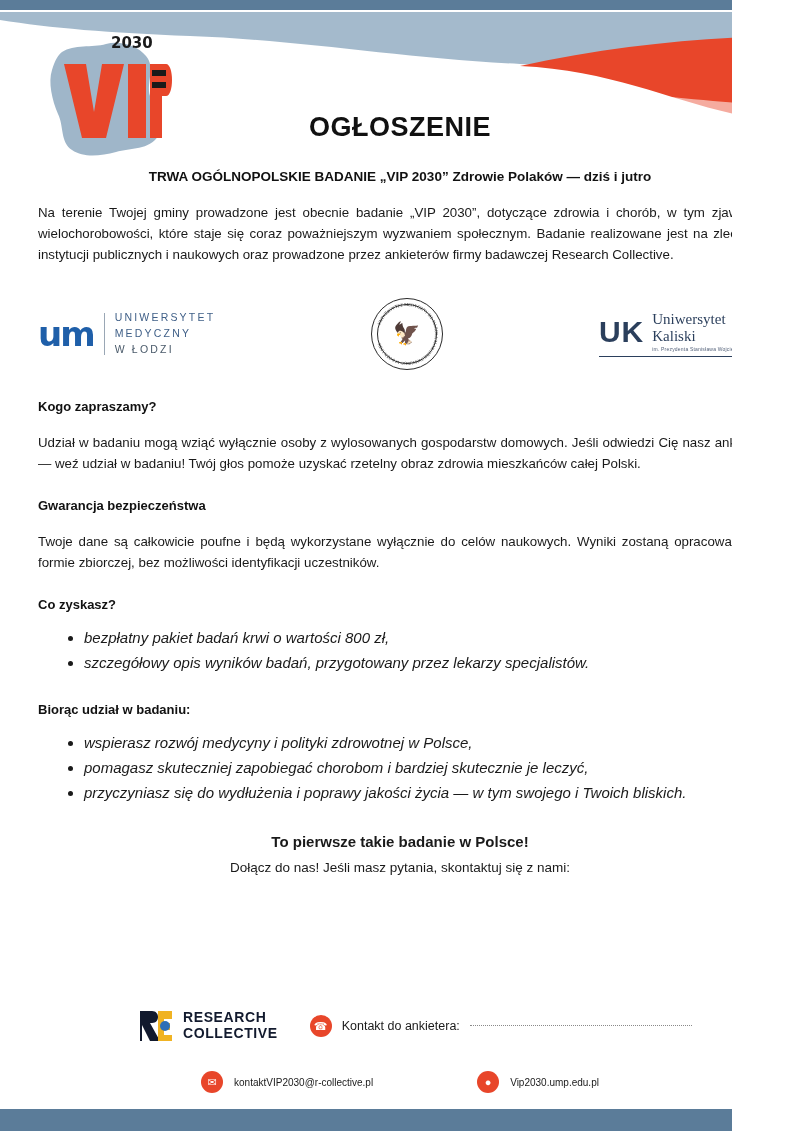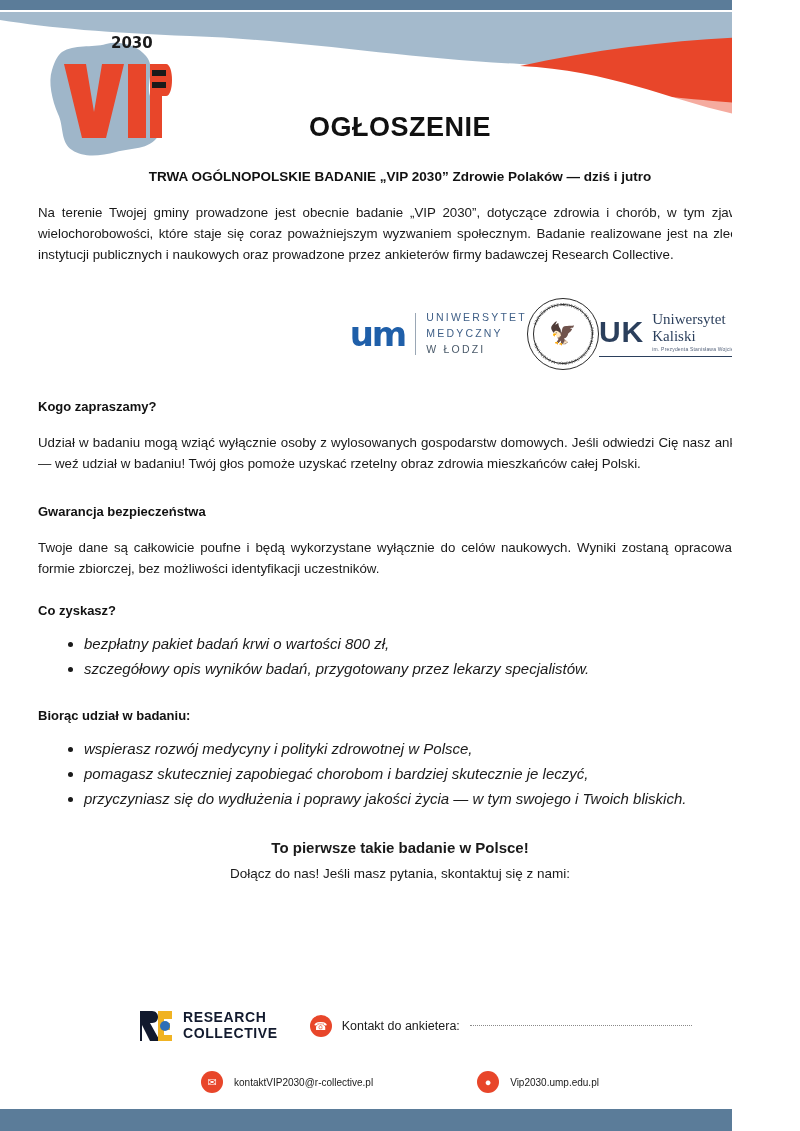--- a/index.html
+++ b/index.html
@@ -108,21 +108,22 @@
     font-style: italic;
   }
   .bullets li { margin-bottom: 1px; }
 
   
   .logos-row {
     margin-top: 26px;
     height: 86px;
     display: flex;
     align-items: center;
-    justify-content: flex-end;
+    justify-content: space-between;
+    gap: 58px;
   }
   .logo-box { display: flex; align-items: center; }
 
   
   .um-logo { display: flex; align-items: center; gap: 10px; }
   .um-mark {
     font-size: 34px;
     font-weight: bold;
     color: #1f5fa9;
     letter-spacing: -2px;
@@ -324,21 +325,21 @@
         </div>
       </div>
 
     </div>
 
     <div style="margin-top:22px;">
       <h2 class="section-head">Kogo zapraszamy?</h2>
       <p class="para">Udział w badaniu mogą wziąć wyłącznie osoby z wylosowanych gospodarstw domowych. Jeśli odwiedzi Cię nasz ankieter — weź udział w badaniu! Twój głos pomoże uzyskać rzetelny obraz zdrowia mieszkańców całej Polski.</p>
     </div>
 
-    <div style="margin-top:30px;">
+    <div style="margin-top:24px;">
       <h2 class="section-head">Gwarancja bezpieczeństwa</h2>
       <p class="para">Twoje dane są całkowicie poufne i będą wykorzystane wyłącznie do celów naukowych. Wyniki zostaną opracowane w formie zbiorczej, bez możliwości identyfikacji uczestników.</p>
     </div>
 
     <div style="margin-top:24px;">
       <h2 class="section-head">Co zyskasz?</h2>
       <ul class="bullets">
         <li>bezpłatny pakiet badań krwi o wartości 800 zł,</li>
         <li>szczegółowy opis wyników badań, przygotowany przez lekarzy specjalistów.</li>
       </ul>

